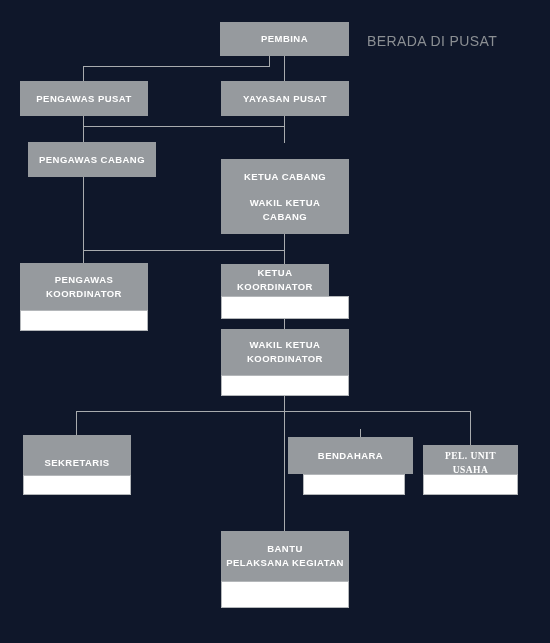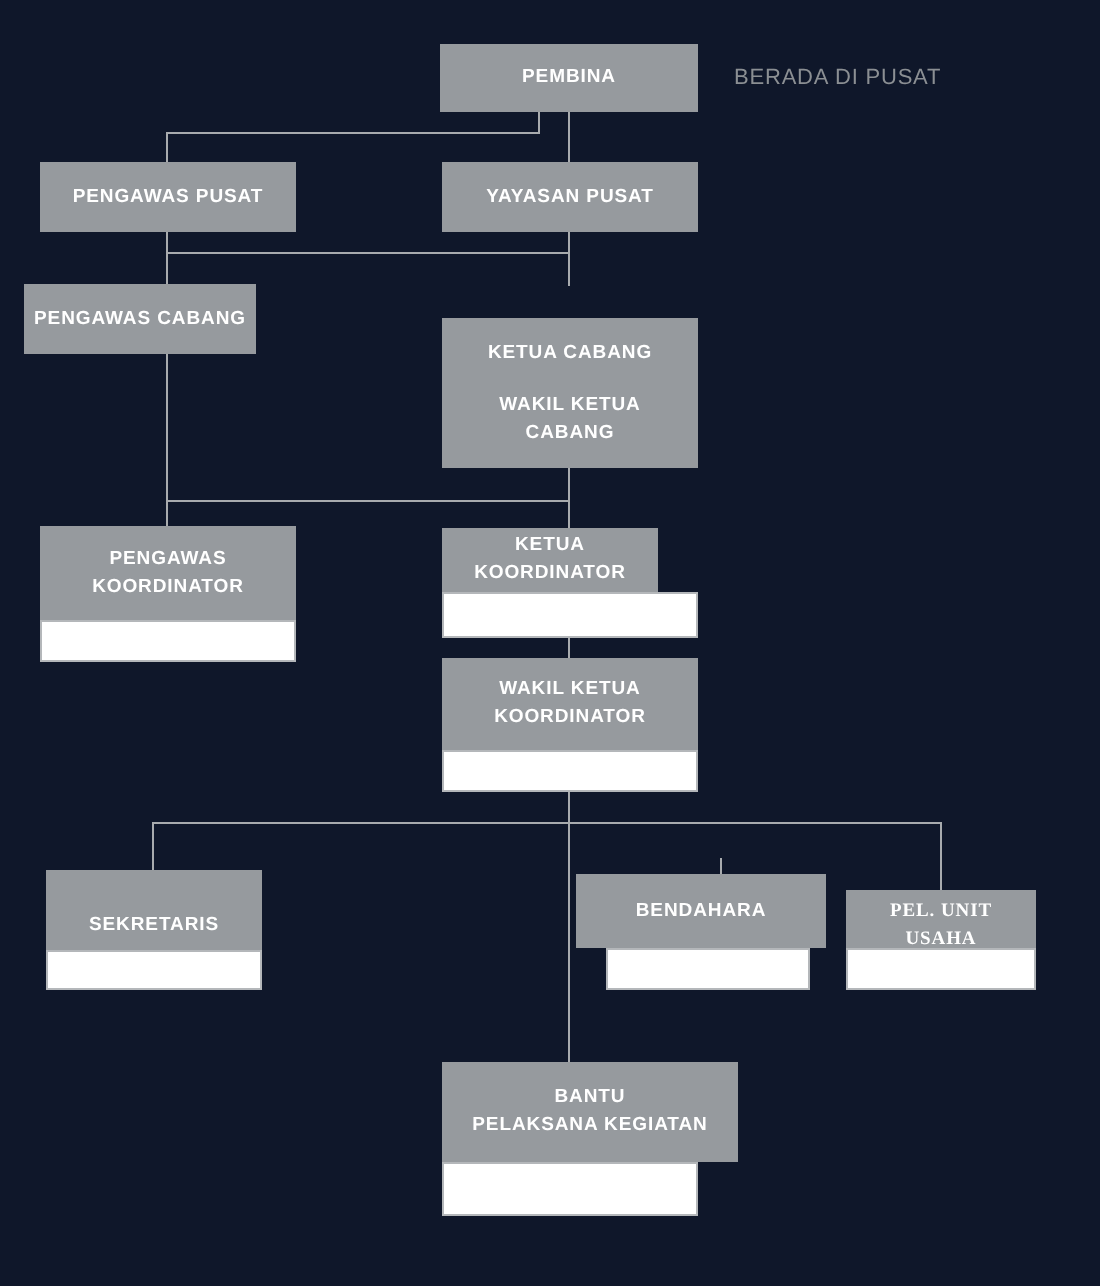--- a/index.html
+++ b/index.html
@@ -48,21 +48,21 @@
   
   .conn {
     position: absolute;
     background: #a8abae;
   }
   .conn-v { width: 1px; }
   .conn-h { height: 1px; }
   
   .side-note {
     position: absolute;
-    font-size: 11px;
+    font-size: 14px;
     color: #8b8f93;
     letter-spacing: 0.4px;
     white-space: nowrap;
     font-weight: normal;
   }
 </style>
 </head>
 <body>
 
 <div id="chart-root">
@@ -102,21 +102,21 @@
   <div class="side-note" style="left:367px; top:33px;">BERADA DI PUSAT</div>
 
   <div class="node" style="left:20px; top:81px; width:128px; height:35px;">
     <div class="node-head">PENGAWAS PUSAT</div>
   </div>
 
   <div class="node" style="left:221px; top:81px; width:128px; height:35px;">
     <div class="node-head">YAYASAN  PUSAT</div>
   </div>
 
-  <div class="node" style="left:12px; top:142px; width:116px; height:35px;">
+  <div class="node" style="left:28px; top:142px; width:128px; height:35px;">
     <div class="node-head">PENGAWAS CABANG</div>
   </div>
 
   <div class="node" style="left:221px; top:143px; width:128px; height:35px;margin-top:16px;">
     <div class="node-head">KETUA CABANG</div>
   </div>
 
   <div class="node" style="left:221px; top:186px; width:128px; height:48px;">
     <div class="node-head">WAKIL KETUA
 CABANG</div>
@@ -147,19 +147,19 @@
   <div class="node" style="left:288px; top:437px; width:125px; height:37px;">
     <div class="node-head">BENDAHARA</div>
   </div>
   <div class="node-slot" style="left:303px; top:474px; width:102px; height:21px;"></div>
 
   <div class="node" style="left:423px; top:445px; width:95px; height:37px;font-family:Liberation Serif, serif;">
     <div class="node-head">PEL. UNIT USAHA</div>
   </div>
   <div class="node-slot" style="left:423px; top:474px; width:95px; height:21px;"></div>
 
-  <div class="node" style="left:221px; top:531px; width:148px; height:50px;">
+  <div class="node" style="left:221px; top:531px; width:128px; height:50px;">
     <div class="node-head">BANTU
 PELAKSANA KEGIATAN</div>
   </div>
   <div class="node-slot" style="left:221px; top:581px; width:128px; height:27px;"></div>
 
 </div>
 
 </body></html>

